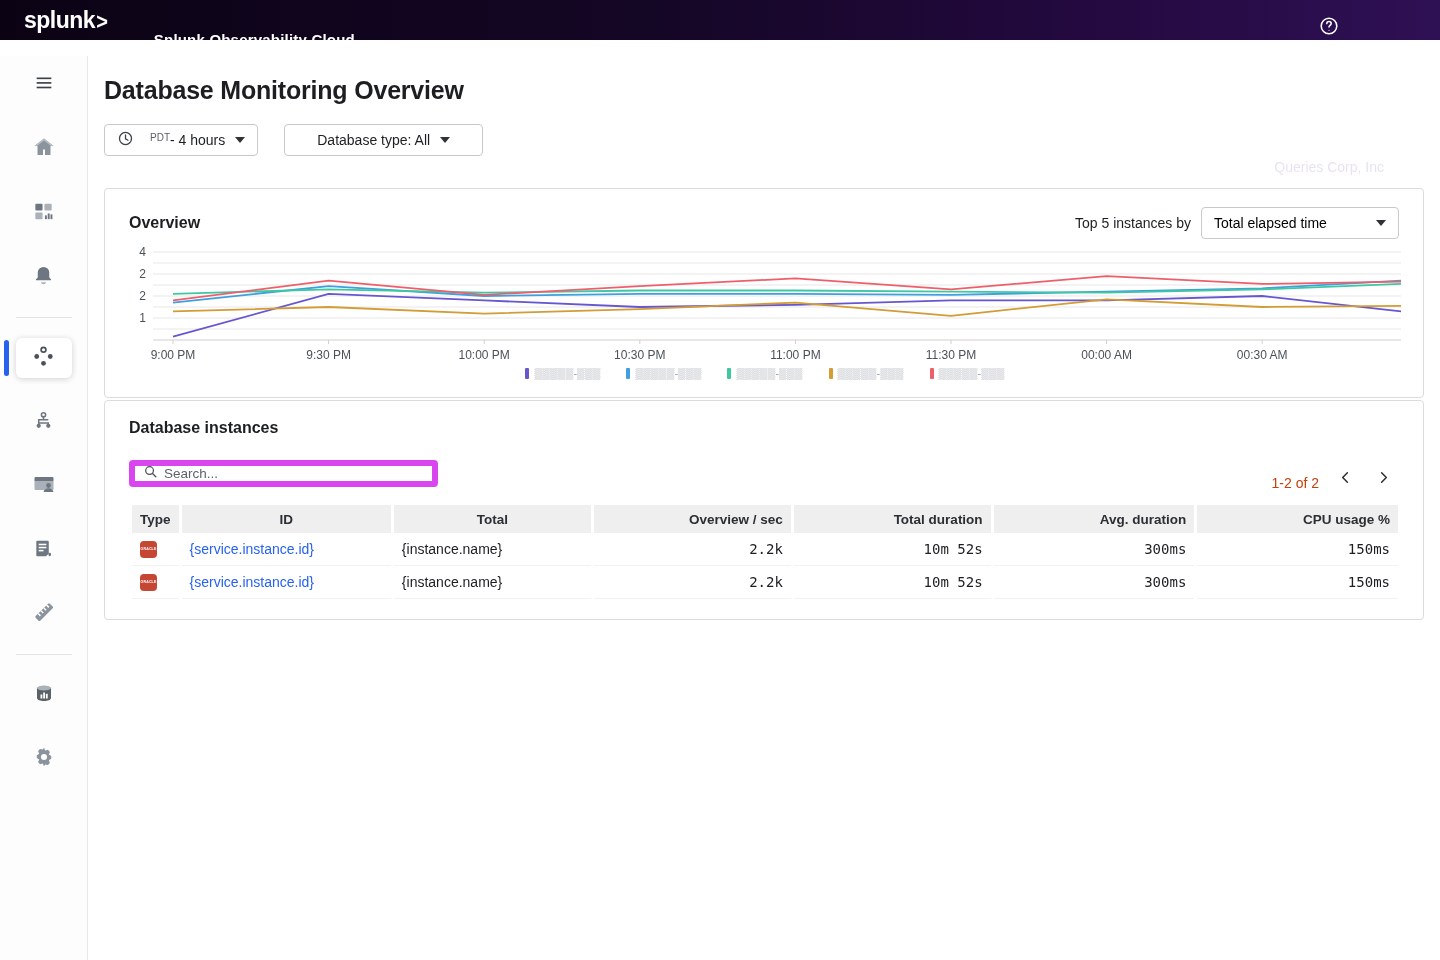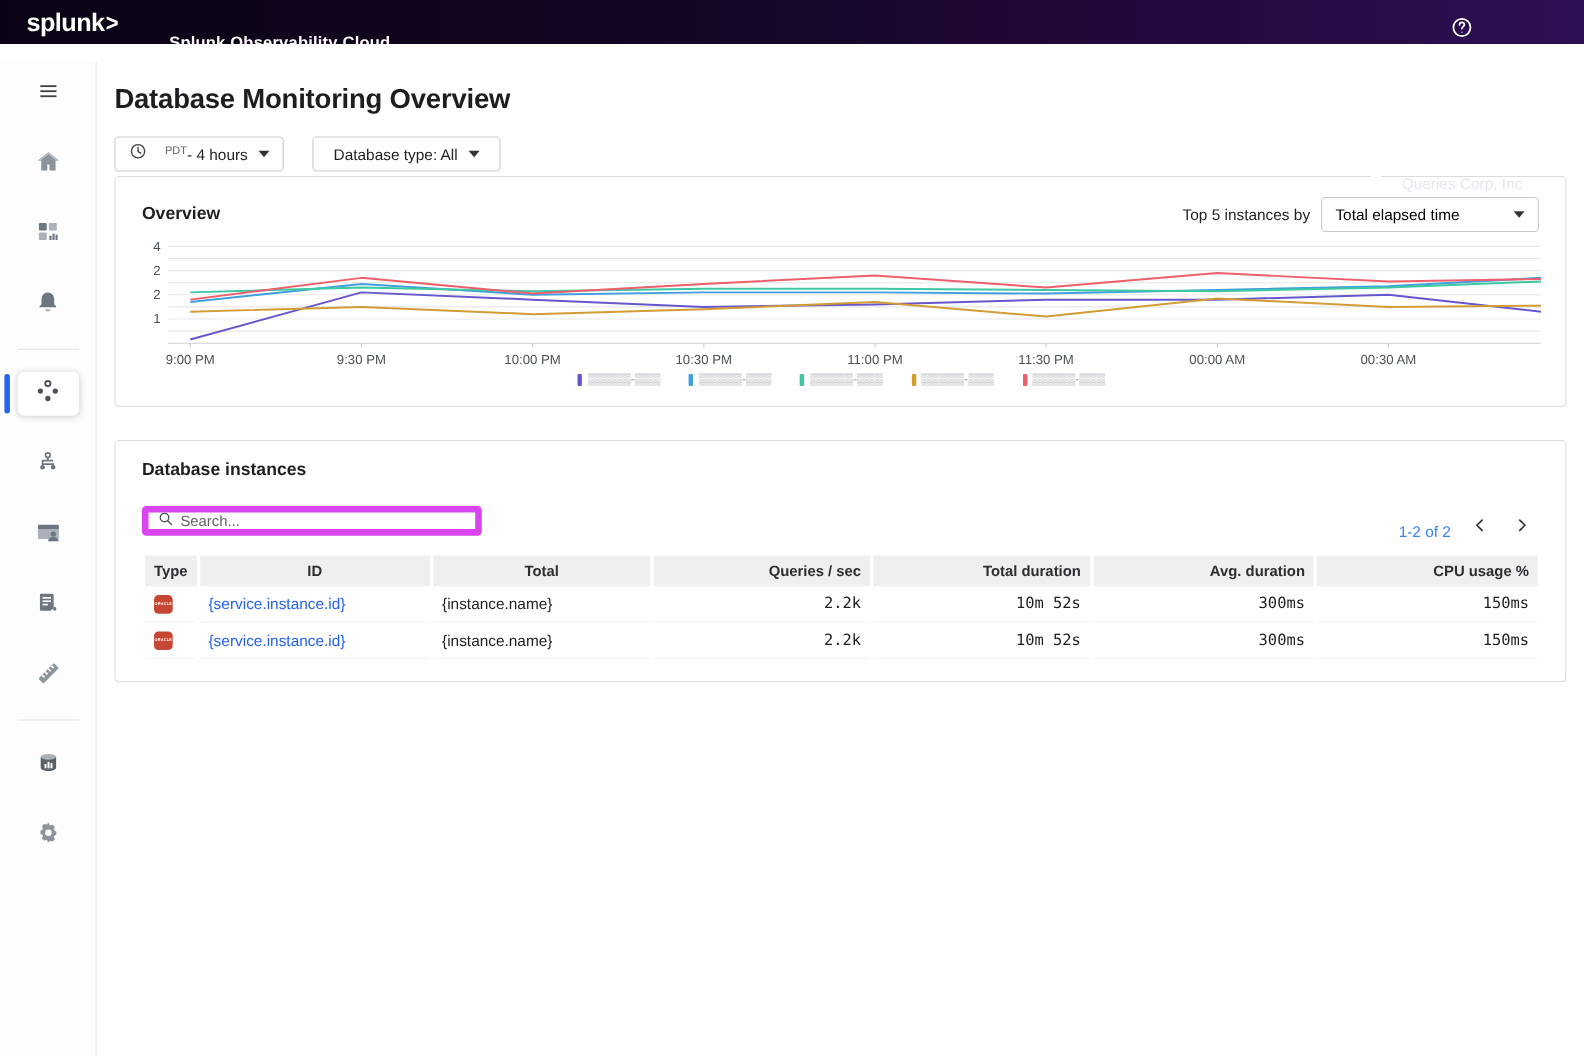--- a/index.html
+++ b/index.html
@@ -42,27 +42,27 @@
   .main { position:absolute; top:56px; left:88px; width:1352px; height:904px; background:#fff; }
   .page-title { position:absolute; top:20px; left:16px; font-size:25px; font-weight:bold; color:#1c1e21;
     letter-spacing:-0.2px; }
   .filter-row { position:absolute; top:68px; left:16px; display:flex; gap:26px; }
   .btn { display:flex; align-items:center; background:#fff; border:1px solid #c9c9c9; border-radius:4px;
     cursor:pointer; color:#1c1e21; }
   .time-btn { height:32px; padding:0 12px; gap:8px; }
   .time-stack { display:flex; flex-direction:row; line-height:1; }
   .time-tz { font-size:10px; color:#5c6066; margin-left:8px; margin-bottom:1px; }
   .time-range { font-size:14px; }
-  .dbtype-btn { height:32px; padding:0 18px; gap:8px; font-size:14px; }
+  .dbtype-btn { height:32px; padding:0 32px; gap:8px; font-size:14px; }
   .caret { width:0; height:0; border-left:5px solid transparent; border-right:5px solid transparent;
     border-top:6px solid #2f3338; margin-left:2px; }
 
   .card { position:absolute; left:16px; width:1320px; background:#fff; border:1px solid #dcdcdc;
     border-radius:4px; }
-  .card-overview { top:104px; height:210px; }
+  .card-overview { top:132px; height:210px; }
   .card-instances { top:344px; height:220px; }
   .card-head { display:flex; align-items:center; padding:18px 24px 0 24px; }
   .card-title { font-size:16px; font-weight:bold; color:#1c1e21; }
   .top5 { margin-left:auto; display:flex; align-items:center; gap:10px; }
   .top5-label { font-size:14px; color:#1c1e21; }
   .select-box { width:198px; height:32px; border:1px solid #c9c9c9; border-radius:4px; display:flex;
     align-items:center; padding:0 12px; font-size:14px; cursor:pointer; background:#fff; }
   .select-box .caret { margin-left:auto; }
 
   .chart-wrap { position:absolute; top:57px; left:24px; width:1272px; height:118px; }
@@ -72,21 +72,21 @@
   .legend-swatch { width:4px; height:11px; border-radius:1px; }
   .legend-label { font-size:11px; color:#9aa0a8; letter-spacing:0; }
 
   
   .search-box { position:absolute; top:59px; left:24px; width:309px; height:27px; border:6px solid #d946ef;
     border-radius:4px; display:flex; align-items:center; padding:0 8px; gap:6px; background:#fff; }
   .search-box input { border:none; outline:none; font-size:13.5px; color:#333; width:100%;
     font-family:"Liberation Sans", sans-serif; background:transparent; }
   .search-box input::placeholder { color:#5f6368; }
   .pager { position:absolute; top:62px; right:28px; display:flex; align-items:center; gap:14px; }
-  .pager-text { font-size:14px; color:#3b82f6;margin-top:12px; }
+  .pager-text { font-size:14px; color:#c2410c;margin-top:12px; }
   .pager-btn { width:24px; height:24px; display:flex; align-items:center; justify-content:center; cursor:pointer; }
 
   table.instances { position:absolute; top:104px; left:24px; width:1272px; border-collapse:separate;
     border-spacing:3px 0; }
   table.instances th { background:#efefef; font-size:13.5px; font-weight:bold; color:#2b2e33;
     padding:6px 8px; text-align:center; height:28px; cursor:pointer; }
   table.instances th.num, table.instances td.num { text-align:right; }
   table.instances td { padding:7px 8px; font-size:14px; color:#1c1e21; height:33px;
     border-bottom:1px solid #f2f2f2; }
   td.mono { font-family:"DejaVu Sans Mono", monospace; font-size:13px; color:#2b2e33; }
@@ -432,21 +432,21 @@
           </svg>
       </span>
     </div>
 
     <table class="instances">
       <thead>
         <tr>
           <th class="col-type">Type</th>
           <th class="col-id">ID</th>
           <th class="col-name">Total</th>
-          <th class="col-q num">Queries / sec</th>
+          <th class="col-q num">Overview / sec</th>
           <th class="col-t num">Total duration</th>
           <th class="col-a num">Avg. duration</th>
           <th class="col-c num">CPU usage %</th>
         </tr>
       </thead>
       <tbody>
         <tr>
           <td>
               <span class="oracle-badge">ORACLE</span>
             </td>

